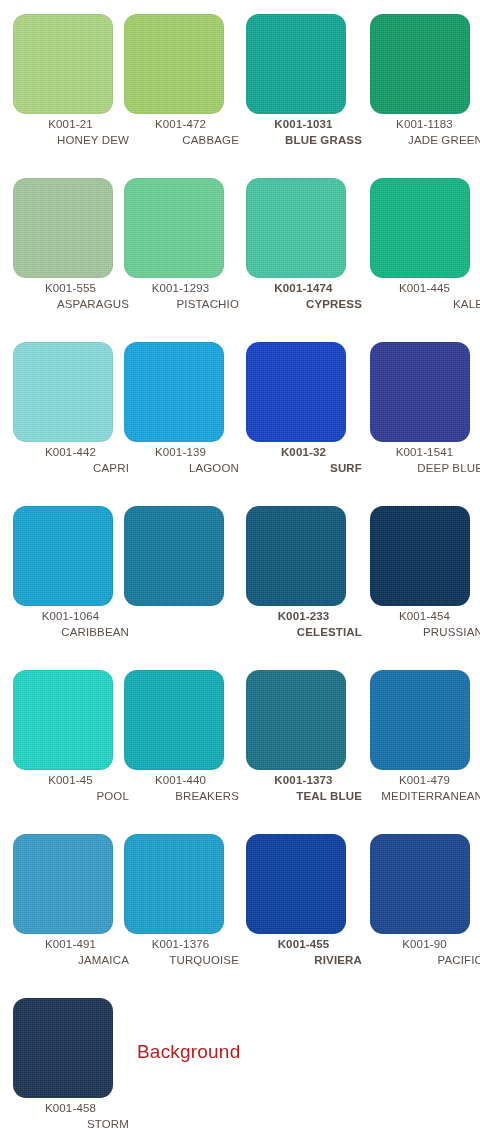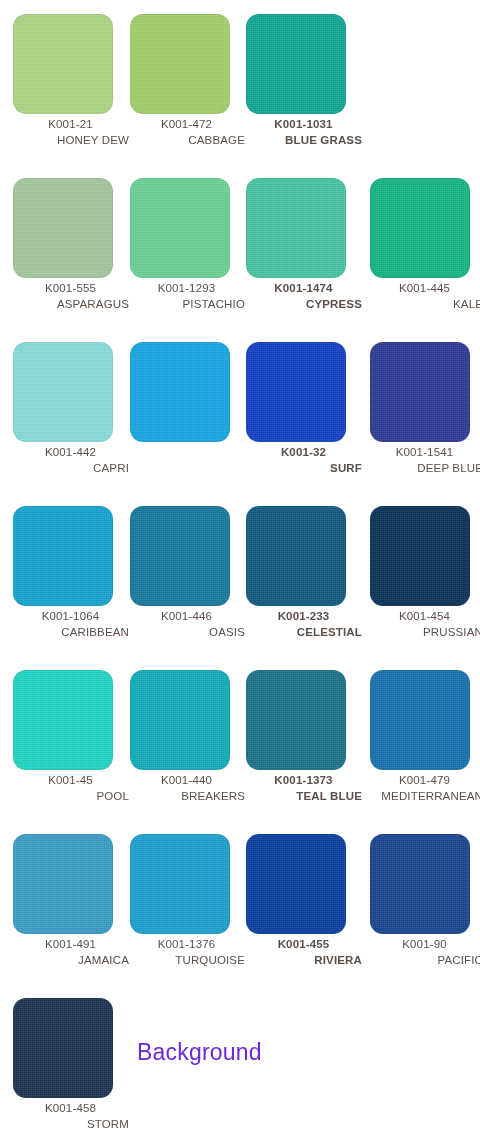--- a/index.html
+++ b/index.html
@@ -36,21 +36,21 @@
     width: 480px;
   }
 
   .swatch-cell {
     position: absolute;
     top: 0;
     width: 117px;
     height: 164px;
   }
   .swatch-cell[data-col="0"] { left: 12px; }
-  .swatch-cell[data-col="1"] { left: 122px; }
+  .swatch-cell[data-col="1"] { left: 116px; }
   .swatch-cell[data-col="2"] { left: 245px; font-weight: bold; }
   .swatch-cell[data-col="3"] { left: 362px; }
 
   .swatch-chip {
     position: absolute;
     left: 1px;
     top: 14px;
     width: 100px;
     height: 100px;
     border-radius: 13px;
@@ -94,23 +94,23 @@
     position: relative;
     height: 152px;
     width: 480px;
   }
   .background-row .swatch-cell { height: 152px; }
 
   .background-label {
     position: absolute;
     left: 137px;
     top: 1040px;
-    color: #6d28d9;
+    color: #b91c1c;
     font-family: "Liberation Sans", sans-serif;
-    font-size: 23px;
+    font-size: 19px;
     line-height: 24px;
     letter-spacing: 0.2px;
     white-space: nowrap;
     text-align: center;
   }
 </style>
 </head>
 <body>
 
 <div id="palette-sheet">
@@ -130,20 +130,27 @@
             <span class="swatch-name">CABBAGE</span>
           </div>
         </div>
         <div class="swatch-cell" data-col="2">
           <div class="swatch-chip" style="background-color: rgb(18, 167, 149);"></div>
           <div class="swatch-caption">
             <span class="swatch-code">K001-1031</span>
             <span class="swatch-name">BLUE GRASS</span>
           </div>
         </div>
+        <div class="swatch-cell" data-col="3">
+          <div class="swatch-chip" style="background-color: rgb(20, 155, 102);"></div>
+          <div class="swatch-caption">
+            <span class="swatch-code">K001-1183</span>
+            <span class="swatch-name">JADE GREEN</span>
+          </div>
+        </div>
       </div>
       <div class="swatch-row">
         <div class="swatch-cell" data-col="0">
           <div class="swatch-chip" style="background-color: rgb(164, 199, 156);"></div>
           <div class="swatch-caption">
             <span class="swatch-code">K001-555</span>
             <span class="swatch-name">ASPARAGUS</span>
           </div>
         </div>
         <div class="swatch-cell" data-col="1">
@@ -171,20 +178,24 @@
       <div class="swatch-row">
         <div class="swatch-cell" data-col="0">
           <div class="swatch-chip" style="background-color: rgb(136, 219, 220);"></div>
           <div class="swatch-caption">
             <span class="swatch-code">K001-442</span>
             <span class="swatch-name">CAPRI</span>
           </div>
         </div>
         <div class="swatch-cell" data-col="1">
           <div class="swatch-chip" style="background-color: rgb(23, 166, 226);"></div>
+          <div class="swatch-caption">
+            <span class="swatch-code">K001-139</span>
+            <span class="swatch-name">LAGOON</span>
+          </div>
         </div>
         <div class="swatch-cell" data-col="2">
           <div class="swatch-chip" style="background-color: rgb(19, 65, 196);"></div>
           <div class="swatch-caption">
             <span class="swatch-code">K001-32</span>
             <span class="swatch-name">SURF</span>
           </div>
         </div>
         <div class="swatch-cell" data-col="3">
           <div class="swatch-chip" style="background-color: rgb(47, 58, 149);"></div>
@@ -197,24 +208,20 @@
       <div class="swatch-row">
         <div class="swatch-cell" data-col="0">
           <div class="swatch-chip" style="background-color: rgb(23, 163, 208);"></div>
           <div class="swatch-caption">
             <span class="swatch-code">K001-1064</span>
             <span class="swatch-name">CARIBBEAN</span>
           </div>
         </div>
         <div class="swatch-cell" data-col="1">
           <div class="swatch-chip" style="background-color: rgb(22, 121, 158);"></div>
-          <div class="swatch-caption">
-            <span class="swatch-code">K001-446</span>
-            <span class="swatch-name">OASIS</span>
-          </div>
         </div>
         <div class="swatch-cell" data-col="2">
           <div class="swatch-chip" style="background-color: rgb(17, 89, 124);"></div>
           <div class="swatch-caption">
             <span class="swatch-code">K001-233</span>
             <span class="swatch-name">CELESTIAL</span>
           </div>
         </div>
         <div class="swatch-cell" data-col="3">
           <div class="swatch-chip" style="background-color: rgb(11, 50, 88);"></div>

